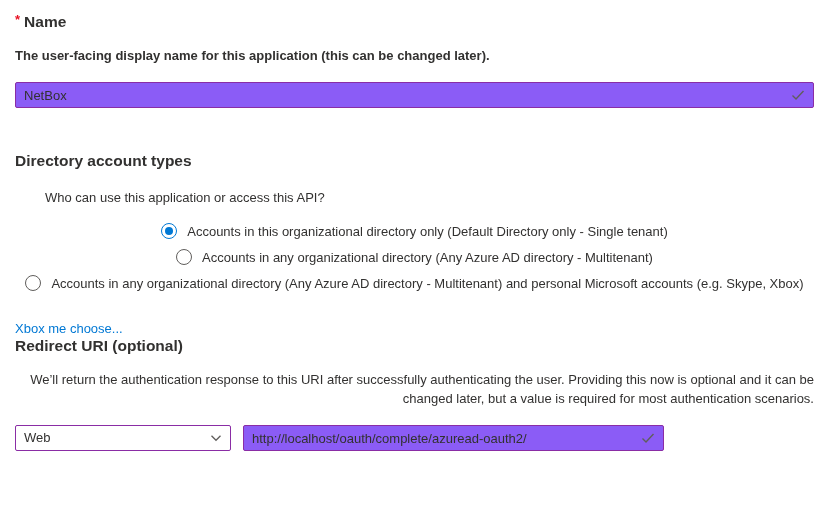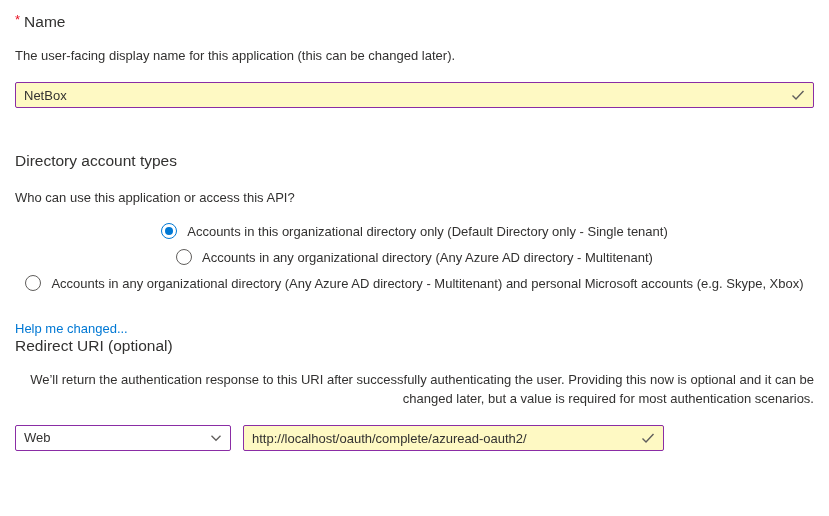--- a/index.html
+++ b/index.html
@@ -8,68 +8,68 @@
     background: #ffffff;
     font-family: "Liberation Sans", "DejaVu Sans", sans-serif;
     color: #323130;
     overflow: hidden;
   }
   .page { padding: 10px 15px 0 15px; }
 
   .section-title {
     font-size: 15.5px;
     color: #323130;
-    font-weight: 400;
+    font-weight: 700;
   }
   .required-star {
     color: #e81123;
     font-size: 13px;
     vertical-align: 3px;
     margin-right: 4px;
   }
   .desc {
     font-size: 13px;
     color: #323130;
     line-height: 19px;
   }
 
   
   .name-title { margin-top: 2px; }
-  .name-desc { margin-top: 15px; }
+  .name-desc { margin-top: 15px; font-weight: bold; }
   .input-wrap {
     position: relative;
     margin-top: 17px;
     height: 26px;
   }
   .text-input {
     width: 100%;
     height: 26px;
     border: 1px solid #8A2DA5;
     border-radius: 2px;
     font-family: "Liberation Sans", "DejaVu Sans", sans-serif;
     font-size: 13px;
     color: #323130;
     padding: 0 28px 0 8px;
     outline: none;
-    background: #fef9c3;
+    background: #8b5cf6;
   }
   .check-icon {
     position: absolute;
     right: 9px;
     top: 50%;
     transform: translateY(-50%);
     width: 14px;
     height: 14px;
     pointer-events: none;
     display: block;
   }
 
   
   .accounts-title { margin-top: 44px; }
-  .question { margin-top: 18px; }
+  .question { margin-top: 18px; margin-left: 30px; }
   .radio-group { margin-top: 11px; }
   .radio-row {
     display: flex;
     align-items: center;
     height: 26px;
     cursor: pointer;
     justify-content: center;
   }
   .radio-circle {
     width: 16px;
@@ -174,21 +174,21 @@
     <div class="radio-row">
       <span class="radio-circle"></span>
       <span class="radio-label">Accounts in any organizational directory (Any Azure AD directory - Multitenant)</span>
     </div>
     <div class="radio-row">
       <span class="radio-circle"></span>
       <span class="radio-label">Accounts in any organizational directory (Any Azure AD directory - Multitenant) and personal Microsoft accounts (e.g. Skype, Xbox)</span>
     </div>
   </div>
 
-  <a class="help-link">Help me changed...</a>
+  <a class="help-link">Xbox me choose...</a>
 
   
   <div class="section-title redirect-title">Redirect URI (optional)</div>
   <div class="desc redirect-desc">We’ll return the authentication response to this URI after successfully authenticating the user. Providing this now is optional and it can be changed later, but a value is required for most authentication scenarios.</div>
 
   <div class="uri-row">
     <div class="select-wrap">
       <div class="select-box">Web</div>
       <svg class="chevron-icon" viewBox="0 0 12 12">
         <path d="M1.5 3.8 L6 8.3 L10.5 3.8" fill="none" stroke="#605e5c" stroke-width="1.3"></path>

